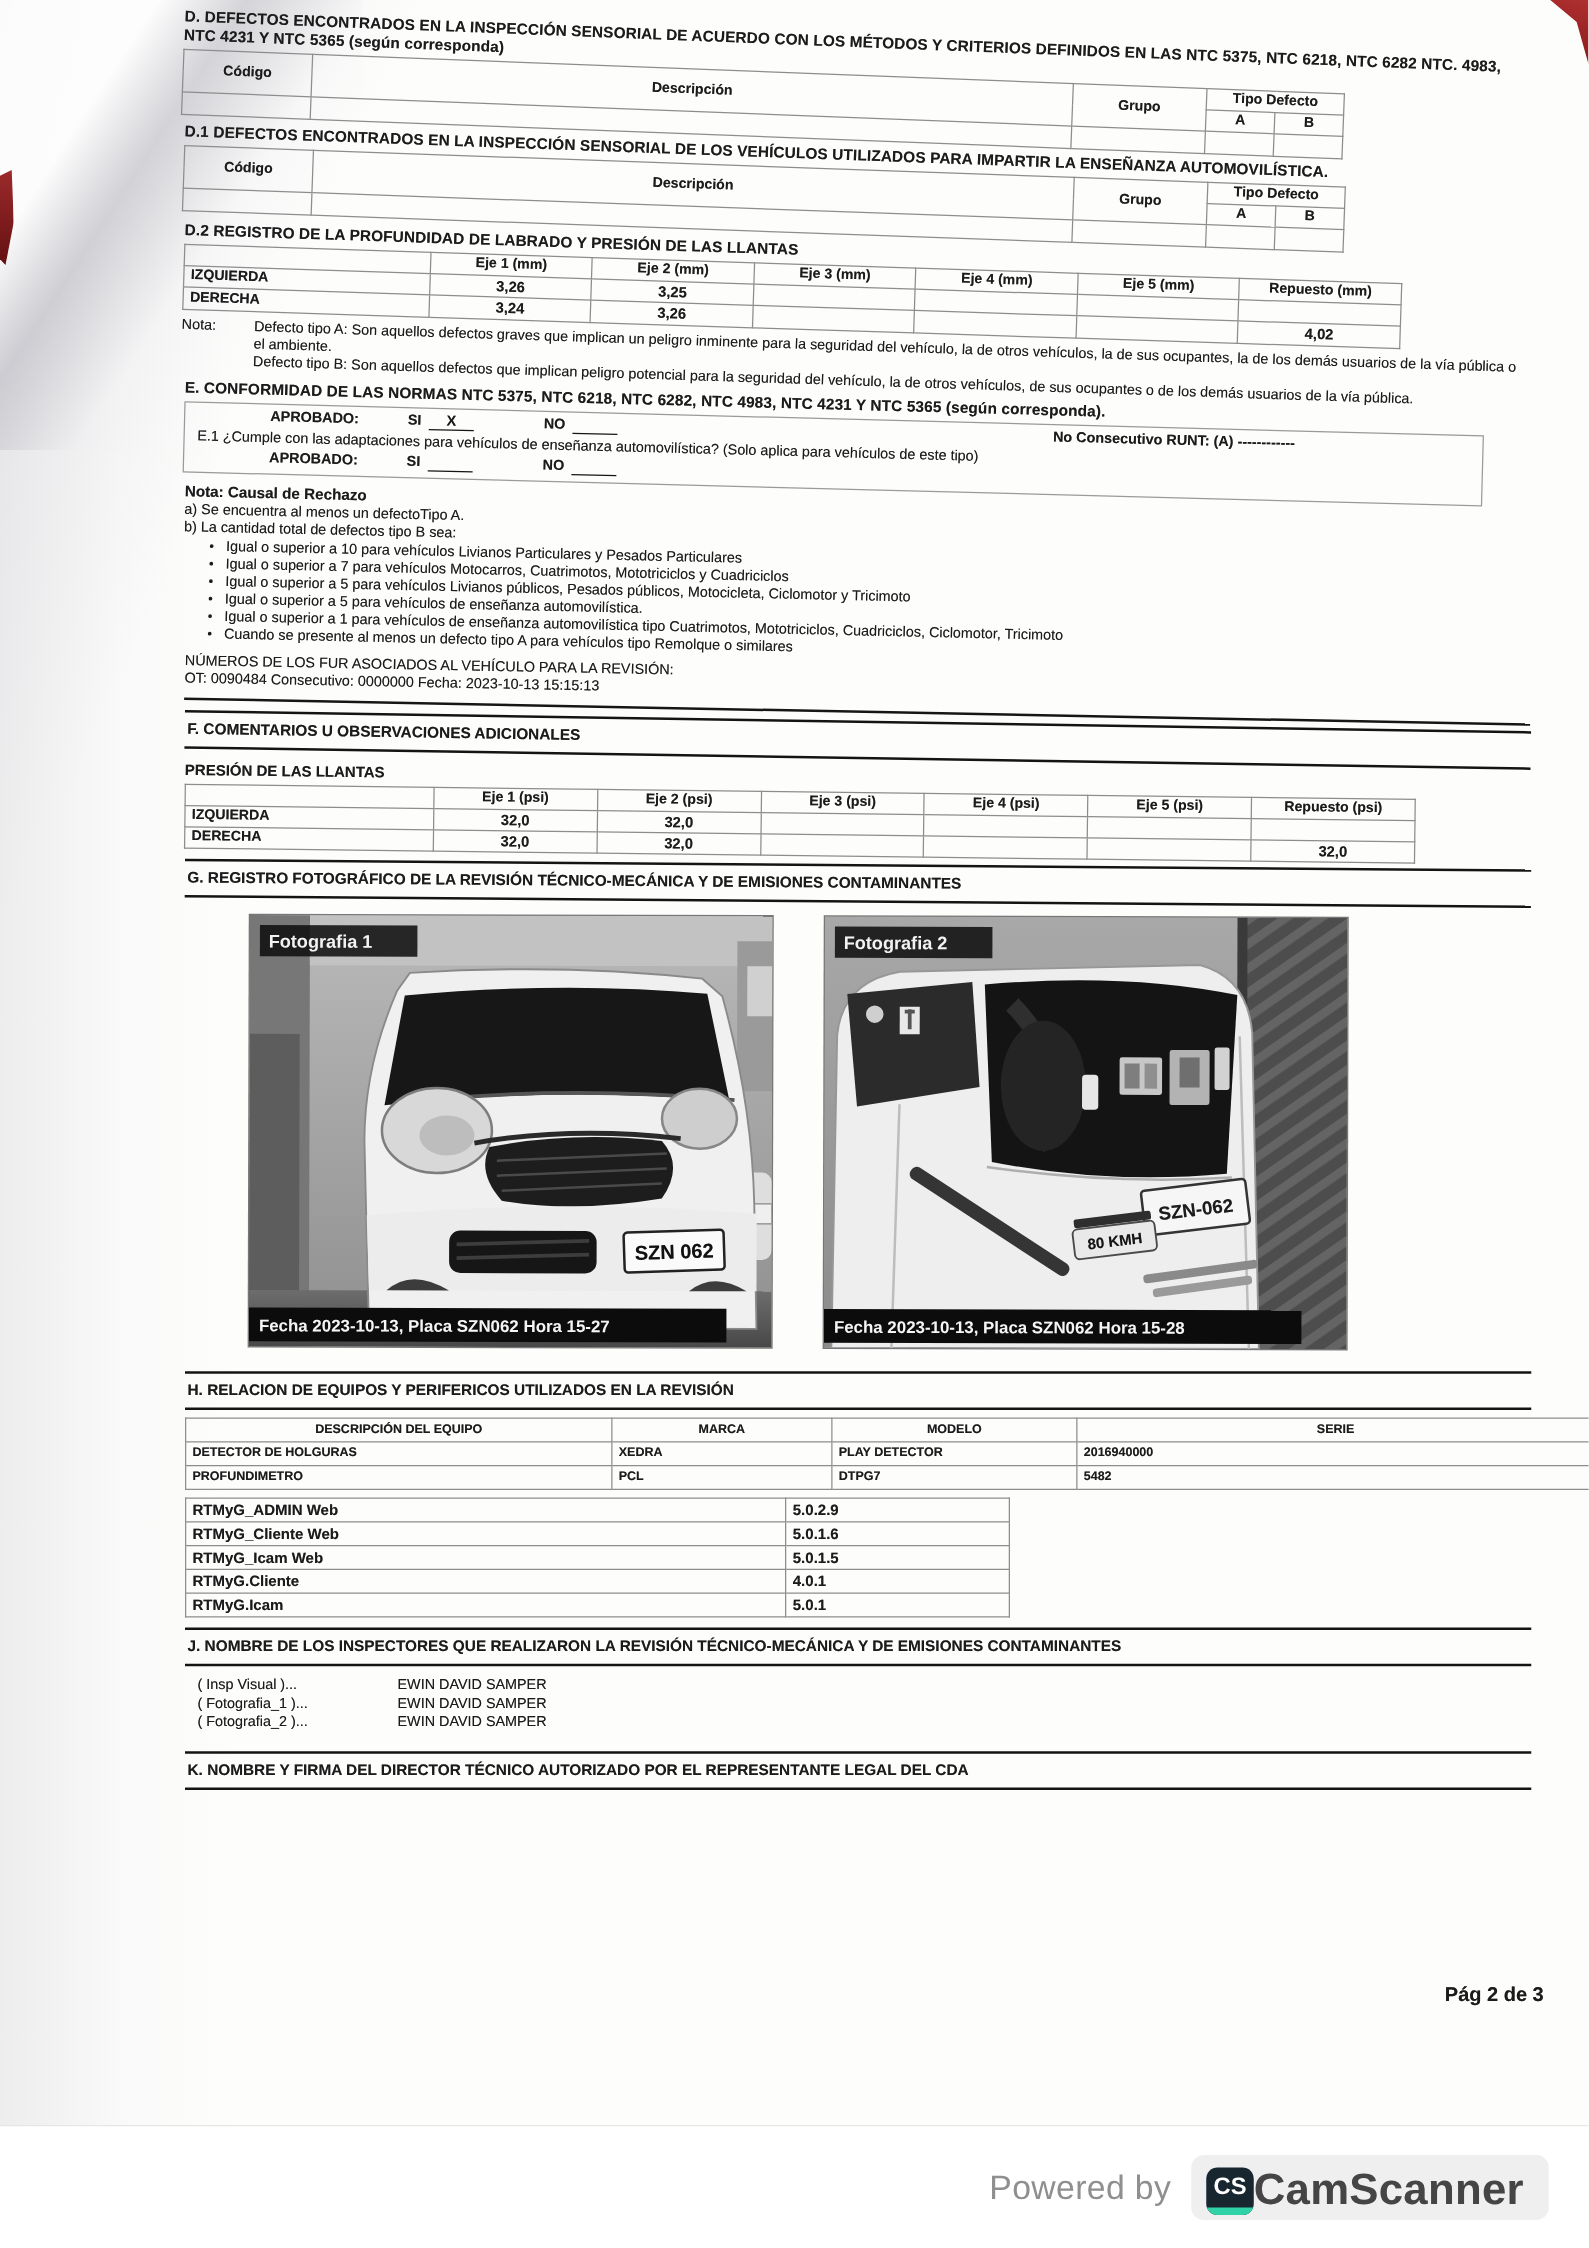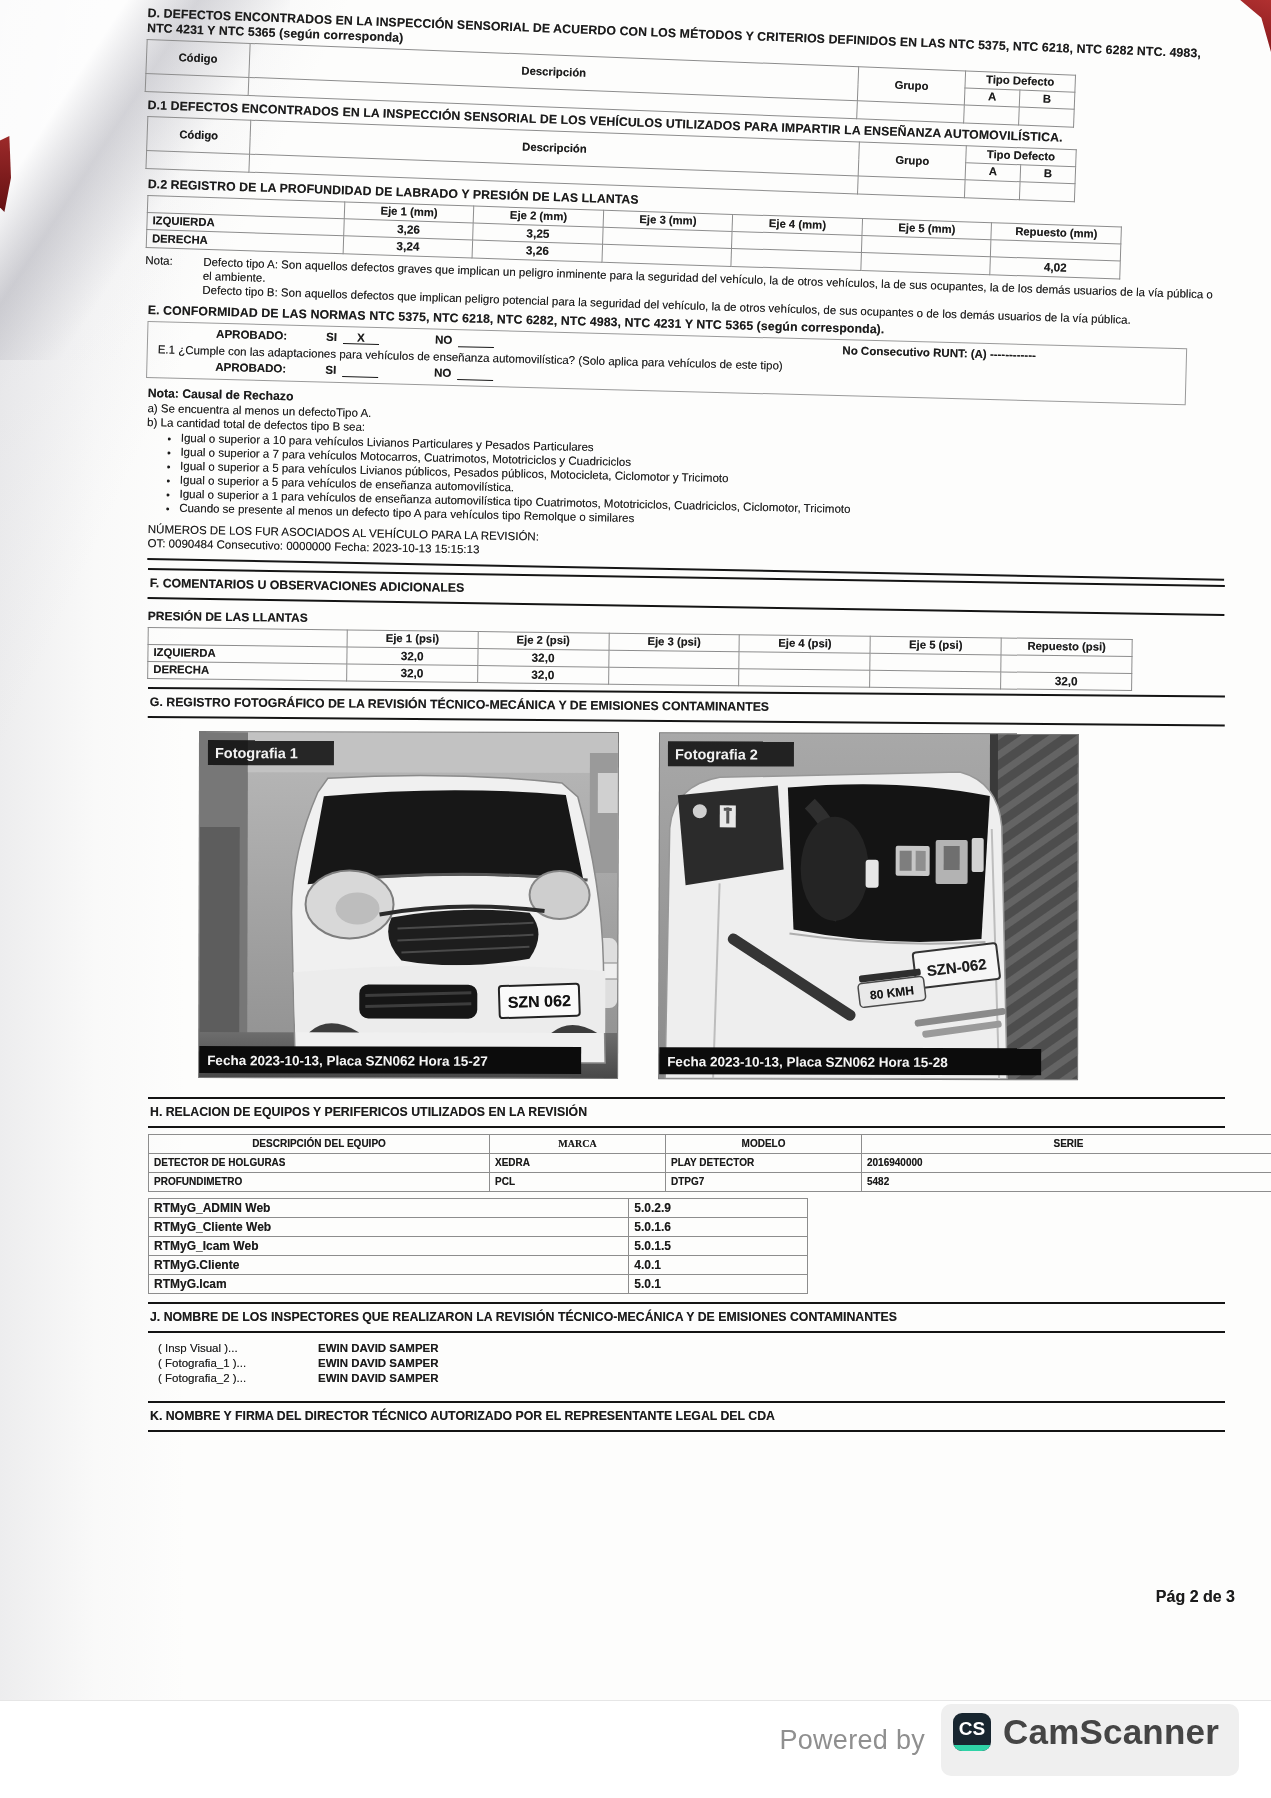--- a/index.html
+++ b/index.html
@@ -71,41 +71,41 @@
     font-weight:700;font-size:12.3px;margin-top:8px;}
 
   .pressure-head{font-weight:700;font-size:12px;margin-top:10px;}
 
   .photos{display:flex;gap:42px;margin:14px 0 0 52px;}
   .photo{width:418px;height:345px;flex:none;background:#9e9e9e;position:relative;box-shadow:0 0 0 1px #777;}
 
   .equip-tbl{width:1128px;margin-top:6px;font-size:10px;}
   .equip-tbl td,.equip-tbl th{height:16px;}
   .equip-tbl .c1{width:330px;}
-  .equip-tbl .c2{width:165px;font-family:Liberation Serif, serif;}
+  .equip-tbl .c2{width:165px;}
   .equip-tbl .c3{width:185px;}
   .equip-tbl td.cell{font-weight:600;}
 
   .soft-tbl{width:660px;margin-top:6px;font-size:12px;}
   .soft-tbl td,.soft-tbl th{height:16px;}
   .soft-tbl .c1{width:355px;}
   .soft-tbl td.cell{font-weight:600;}
 
   .insp{margin-top:8px;}
   .insp-row{display:flex;margin:1px 10px;}
   .insp-role{width:160px;flex:none;}
-  .insp-name{font-weight:700;}
+  .insp-name{font-weight:400;}
 
   .page-label{position:absolute;top:1588px;right:36px;font-weight:700;font-size:16px;
     text-shadow:0 0 .5px rgba(30,30,30,.6);padding-left:14px;}
 
   .cs-footer{position:absolute;right:32px;bottom:22px;display:flex;align-items:center;gap:16px;}
   .powered{color:#8f8f8f;font-size:27px;letter-spacing:.3px;}
-  .cs-pill{display:flex;align-items:center;gap:12px;background:#efefef;border-radius:10px;
-    padding:8px 20px 24px 12px;}
+  .cs-pill{display:flex;align-items:flex-end;gap:0;background:#efefef;border-radius:10px;
+    padding:8px 20px 4px 12px;}
   .cs-icon{width:38px;height:38px;border-radius:9px;background:#182630;display:flex;flex-direction:column;
     overflow:hidden;}
   .cs-icon .cs-txt{flex:1;color:#ffffff;font-weight:700;font-size:19px;display:flex;align-items:center;justify-content:center;}
   .cs-icon .cs-teal{height:6px;background:#2fd3a7;}
   .cs-word{color:#454545;font-weight:700;font-size:35px;letter-spacing:.2px;}
 </style>
 </head>
 <body>
 
 <div class="sheet">

